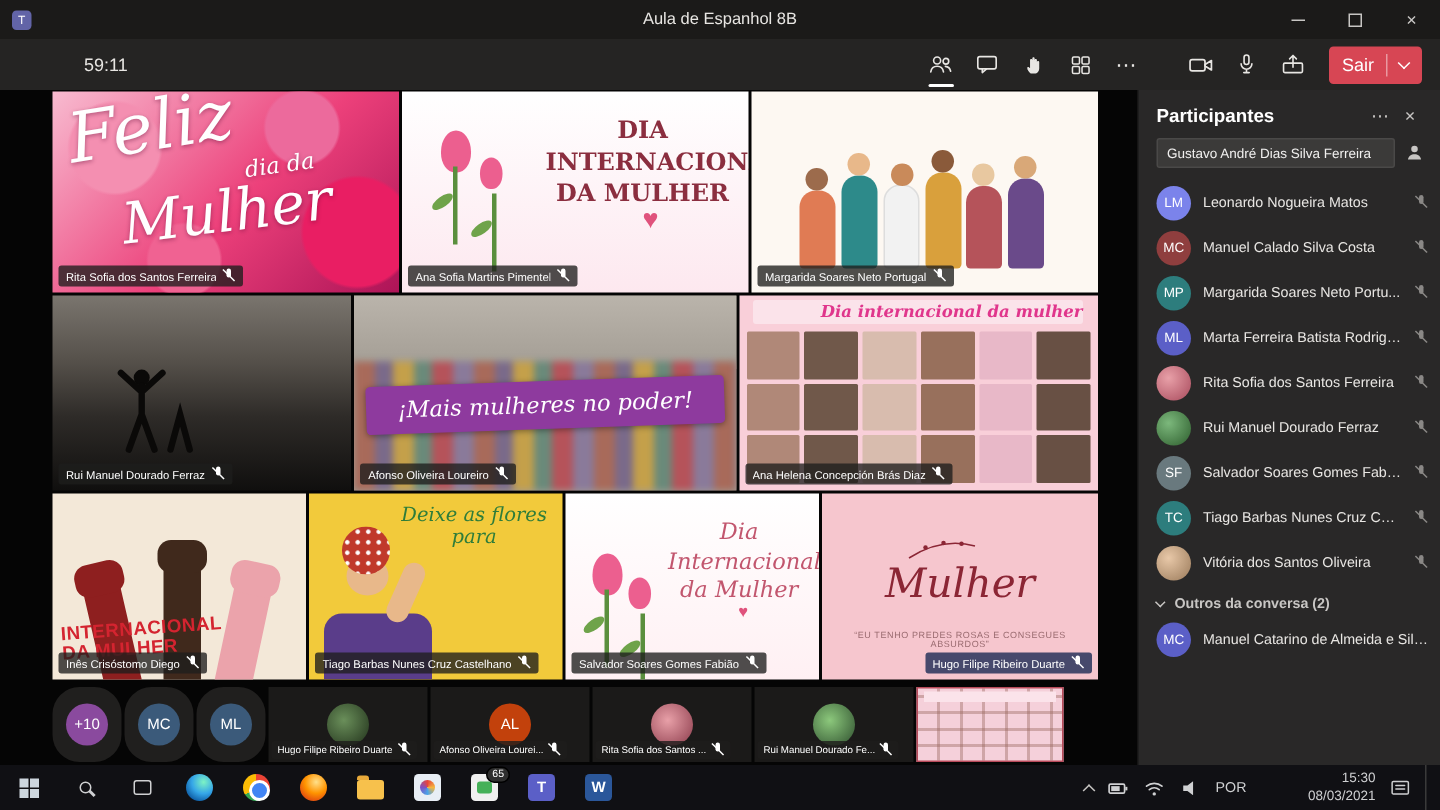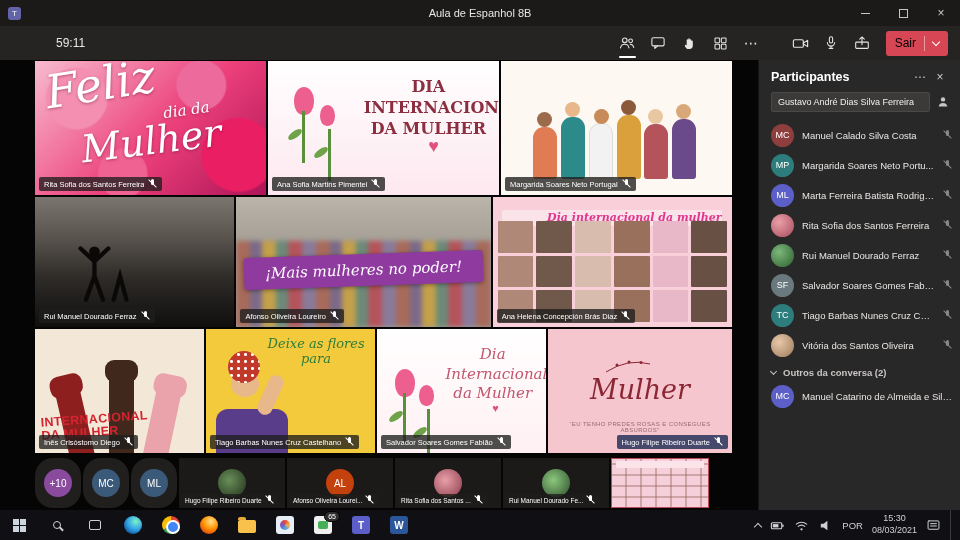--- a/index.html
+++ b/index.html
@@ -23,21 +23,21 @@
     display:flex; align-items:center; z-index:29; }
   .timer { margin-left:56px; font-size:12px; color:#e8e6e3; }
   .tools { margin-left:auto; display:flex; align-items:center; }
   .ticon { width:31px; height:34px; display:flex; align-items:center; justify-content:center; position:relative; color:#e8e6e3; }
   .ticon.active::after { content:""; position:absolute; bottom:2px; left:7px; right:7px; height:2px; background:#fff; border-radius:1px; }
   .ticon svg { stroke:#e8e6e3; fill:none; stroke-width:1.2; stroke-linecap:round; stroke-linejoin:round; }
   .ticon .filled { fill:#e8e6e3; stroke:none; }
   .more-dots { font-size:14px; color:#e8e6e3; letter-spacing:1px; }
   .tool-gap { width:18px; }
   .sair-btn { background:#d74654; border-radius:3px; height:25px; display:flex; align-items:center;
-    padding:0 9px; margin:0 12px 0 8px; color:#000000; font-size:12px; gap:8px;text-align:right; }
+    padding:0 9px; margin:0 12px 0 8px; color:#ffffff; font-size:12px; gap:8px;text-align:right; }
   .sair-sep { width:1px; height:15px; background:rgba(255,255,255,.45); }
   .chev { width:6px; height:6px; border-right:1.5px solid #fff; border-bottom:1.5px solid #fff;
     transform:rotate(45deg); display:inline-block; margin-top:-3px; }
   .chev.grey { border-color:#c8c6c4; }
   .chev.up { transform:rotate(-135deg); margin-top:3px; }
 
   
   .stage { position:absolute; top:60px; left:0; width:758px; height:450px; background:#050505; }
   .grid { position:absolute; top:1px; left:35px; width:697px; display:flex; flex-direction:column; gap:2px; }
   .grow { display:flex; gap:2px; }
@@ -107,21 +107,21 @@
   .sky { position:absolute; top:0; left:0; right:0; height:38%; background:linear-gradient(#bab4ab,#a39d94); }
   .crowd { position:absolute; top:34%; left:0; right:0; bottom:0; filter:blur(2.5px);
     background:repeating-linear-gradient(90deg,#a86a5a 0 14px,#7a6a8a 14px 26px,#c4a04a 26px 40px,#6a8a7a 40px 52px,#b5535a 52px 66px,#8a7a9a 66px 80px); }
   .banner { position:absolute; left:3%; right:3%; top:44%; height:32px; background:#8e3a9e;
     transform:rotate(-2deg); border-radius:3px; display:flex; align-items:center; justify-content:center;
     color:#fff; font-family:"DejaVu Serif", serif; font-style:italic; font-size:15px; z-index:2;
     box-shadow:0 1px 4px rgba(0,0,0,.4); }
 
   
   .t-collage { background:#f9cfd9; }
-  .collage-head { position:absolute; top:13px; left:4%; right:4%; height:16px; background:#fbe3ea;
+  .collage-head { position:absolute; top:3px; left:4%; right:4%; height:16px; background:#fbe3ea;
     color:#e0368c; font-family:"DejaVu Serif", serif; font-style:italic; font-weight:bold;
     font-size:11px; text-align:center; line-height:16px; border-radius:2px;padding-left:44px; }
   .photos { position:absolute; top:24px; left:5px; right:5px; bottom:5px; display:grid;
     grid-template-columns:repeat(6,1fr); grid-auto-rows:1fr; gap:3px; }
   .photos i { display:block; border-radius:1px; }
   .photos i:nth-child(6n+1){background:#b08878;} .photos i:nth-child(6n+2){background:#70584a;}
   .photos i:nth-child(6n+3){background:#d8bcae;} .photos i:nth-child(6n+4){background:#98705c;}
   .photos i:nth-child(6n+5){background:#e8b8c8;} .photos i:nth-child(6n+6){background:#685044;}
 
   
@@ -219,21 +219,21 @@
   .g-chatapp { background:#f0f0f0; position:relative; }
   .g-chatapp::after { content:""; width:10px; height:8px; background:#45b058; border-radius:2px; display:block; }
   .g-teams { background:#5b5fc7; }
   .g-word { background:#2b579a; }
   .badge { position:absolute; top:1px; right:2px; background:#2e2e2e; border:1px solid #000;
     color:#fff; font-size:7px; padding:0 3px; border-radius:7px; line-height:9px; }
   .tray { margin-left:auto; display:flex; align-items:center; gap:9px; padding-right:6px; }
   .tray svg { stroke:#cfd0d2; fill:none; stroke-width:1.2; stroke-linecap:round; }
   .tray .fillp { fill:#cfd0d2; stroke:none; }
   .lang { font-size:9.5px; }
-  .dt { text-align:center; font-size:9px; line-height:1.3; }
+  .dt { text-align:right; font-size:9px; line-height:1.3;margin-left:32px; }
   .show-desktop { width:4px; height:30px; border-left:1px solid #3a3a3a; }
 </style>
 </head>
 <body>
 
 <div class="screen">
 
   <div class="titlebar">
     <span class="tb-appicon">T</span>
     <span class="tb-title">Aula de Espanhol 8B</span>
@@ -505,20 +505,25 @@
       <input class="invite" type="text" value="Gustavo André Dias Silva Ferreira" style="">
       <span class="invite-icon">
         <svg width="14" height="14" viewBox="0 0 16 16">
             <circle cx="8" cy="5" r="2.5" fill="#c8c6c4"></circle>
             <path d="M3 13c.5-2.8 2.5-4 5-4s4.5 1.2 5 4z" fill="#c8c6c4"></path>
           </svg>
       </span>
     </div>
     <div class="plist">
 
+      <div class="prow">
+        <span class="pavatar" style="background:#7b83eb">LM</span>
+        <span class="pname">Leonardo Nogueira Matos</span>
+        <span class="micoff grey"></span>
+      </div>
       <div class="prow">
         <span class="pavatar" style="background:#8f3e3e">MC</span>
         <span class="pname">Manuel Calado Silva Costa</span>
         <span class="micoff grey"></span>
       </div>
       <div class="prow">
         <span class="pavatar" style="background:#2d7d7d">MP</span>
         <span class="pname">Margarida Soares Neto Portu...</span>
         <span class="micoff grey"></span>
       </div>

